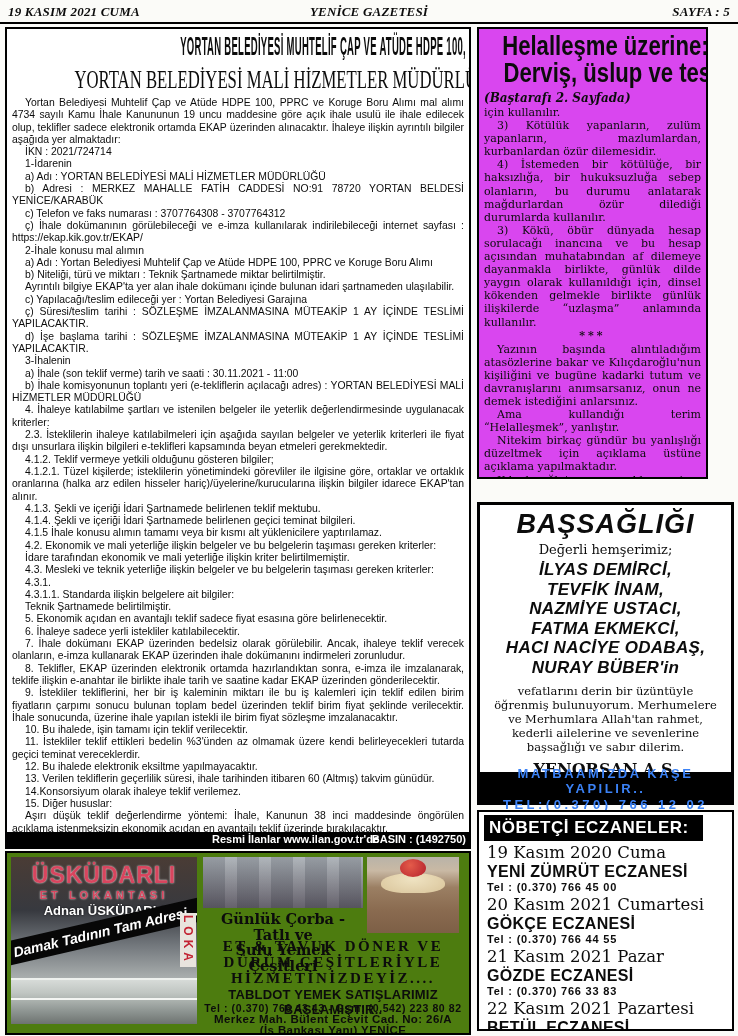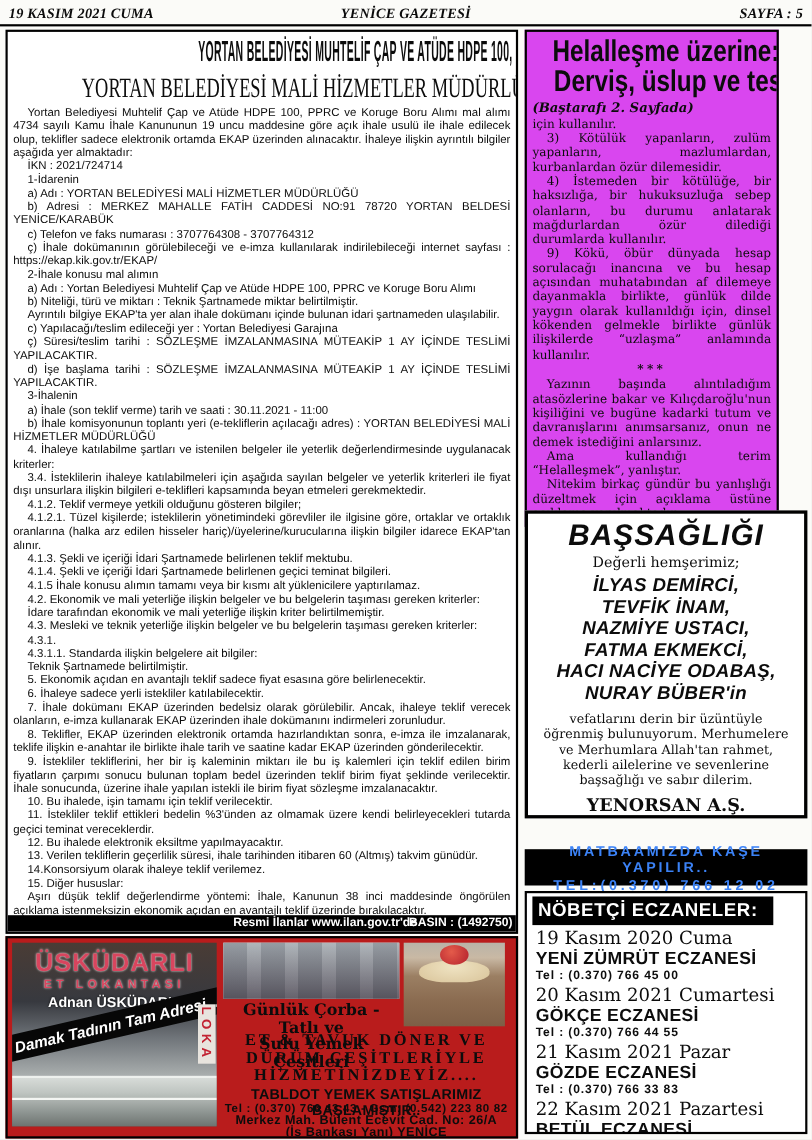--- a/index.html
+++ b/index.html
@@ -35,21 +35,21 @@
            background:#d946ef;overflow:hidden;padding:2px 5px;box-sizing:border-box;}
   .col-title{text-align:center;margin-top:2px;}
   .col-title span{display:inline-block;white-space:nowrap;font:bold 26px/27px "Liberation Sans",sans-serif;
                   transform:scale(0.85,1.05);transform-origin:center;}
   .col-cont{font:bold italic 12px "DejaVu Serif",serif;margin:4px 0 1px 0;}
   .col-par{margin:0;font:11px/13.1px "DejaVu Serif",serif;text-align:justify;text-indent:13px;}
   .col-top .col-par:first-child{text-indent:0;}
   .col-sep{text-align:center;font:bold 11px/12px "DejaVu Serif",serif;letter-spacing:3px;margin:1px 0;}
 
   
-  .cond-box{position:absolute;left:477px;top:464px;width:257px;height:280px;border:3px solid #000;
+  .cond-box{position:absolute;left:477px;top:502px;width:257px;height:280px;border:3px solid #000;
             background:#fff;text-align:center;overflow:hidden;box-sizing:border-box;padding-top:4px;}
   .cond-title{font:bold italic 27px "Liberation Sans",sans-serif;letter-spacing:1px;}
   .cond-sal{font:13px "DejaVu Serif",serif;margin-top:2px;}
   .cond-names{margin-top:3px;}
   .cond-name{font:bold italic 17px/19.5px "Liberation Sans",sans-serif;letter-spacing:.3px;}
   .cond-msg{font:11.5px/14px "DejaVu Serif",serif;margin:7px 10px 0 10px;}
   .cond-co{font:bold 16px "DejaVu Serif",serif;margin-top:6px;}
   .cond-signer{font:12px "DejaVu Serif",serif;margin-top:1px;}
 
   
@@ -63,21 +63,21 @@
           background:#fff;overflow:hidden;box-sizing:border-box;padding:3px 1px 0 8px;}
   .ph-header{display:inline-block;background:#000;color:#fff;font:bold 17px "Liberation Sans",sans-serif;
              letter-spacing:.5px;padding:3px 14px 3px 5px;margin-left:-3px;}
   .ph-entry{margin-top:3px;}
   .ph-date{font:16.5px/18px "DejaVu Serif",serif;}
   .ph-name{font:bold 16px/17px "Liberation Sans",sans-serif;letter-spacing:.3px;margin-top:1px;}
   .ph-tel{font:bold 11px/12px "Liberation Sans",sans-serif;letter-spacing:.8px;margin-top:1px;}
 
   
   .ad-box{position:absolute;left:5px;top:851px;width:462px;height:180px;border:2.5px solid #000;
-          background:#b91c1c;overflow:hidden;}
+          background:#4d7c0f;overflow:hidden;}
   .ad-photo-left{position:absolute;left:4px;top:4px;width:186px;height:167px;overflow:hidden;
      background:linear-gradient(180deg,#4a3c35 0%,#37393f 32%,#70757a 52%,#a8adad 72%,#8d9492 86%,#5d6260 100%);}
   .ad-sign1{margin-top:5px;text-align:center;font:bold 23px "Liberation Sans",sans-serif;color:#d8455e;
             letter-spacing:1px;text-shadow:0 0 2px #fff;}
   .ad-sign2{text-align:center;font:bold 11px "Liberation Sans",sans-serif;color:#d8455e;
             letter-spacing:4px;text-shadow:0 0 2px #fff;}
   .ad-owner{text-align:center;font:bold 13px "Liberation Sans",sans-serif;color:#fff;margin-top:2px;
             text-shadow:0 0 2px #000;}
   .ad-banner{position:absolute;top:62px;left:-10px;width:210px;transform:rotate(-13deg);background:#070707;
              color:#fff;font:bold italic 14px "Liberation Sans",sans-serif;text-align:center;padding:4px 0;}
@@ -141,21 +141,21 @@
         <p class="tp">a) Adı : Yortan Belediyesi Muhtelif Çap ve Atüde HDPE 100, PPRC ve Koruge Boru Alımı</p>
         <p class="tp">b) Niteliği, türü ve miktarı : Teknik Şartnamede miktar belirtilmiştir.</p>
         <p class="tp">Ayrıntılı bilgiye EKAP'ta yer alan ihale dokümanı içinde bulunan idari şartnameden ulaşılabilir.</p>
         <p class="tp">c) Yapılacağı/teslim edileceği yer : Yortan Belediyesi Garajına</p>
         <p class="tp">ç) Süresi/teslim tarihi : SÖZLEŞME İMZALANMASINA MÜTEAKİP 1 AY İÇİNDE TESLİMİ YAPILACAKTIR.</p>
         <p class="tp">d) İşe başlama tarihi : SÖZLEŞME İMZALANMASINA MÜTEAKİP 1 AY İÇİNDE TESLİMİ YAPILACAKTIR.</p>
         <p class="tp">3-İhalenin</p>
         <p class="tp">a) İhale (son teklif verme) tarih ve saati : 30.11.2021 - 11:00</p>
         <p class="tp">b) İhale komisyonunun toplantı yeri (e-tekliflerin açılacağı adres) : YORTAN BELEDİYESİ MALİ HİZMETLER MÜDÜRLÜĞÜ</p>
         <p class="tp">4. İhaleye katılabilme şartları ve istenilen belgeler ile yeterlik değerlendirmesinde uygulanacak kriterler:</p>
-        <p class="tp">3.4. İsteklilerin ihaleye katılabilmeleri için aşağıda sayılan belgeler ve yeterlik kriterleri ile fiyat dışı unsurlara ilişkin bilgileri e-teklifleri kapsamında beyan etmeleri gerekmektedir.</p>
+        <p class="tp">2.3. İsteklilerin ihaleye katılabilmeleri için aşağıda sayılan belgeler ve yeterlik kriterleri ile fiyat dışı unsurlara ilişkin bilgileri e-teklifleri kapsamında beyan etmeleri gerekmektedir.</p>
         <p class="tp">4.1.2. Teklif vermeye yetkili olduğunu gösteren bilgiler;</p>
         <p class="tp">4.1.2.1. Tüzel kişilerde; isteklilerin yönetimindeki görevliler ile ilgisine göre, ortaklar ve ortaklık oranlarına (halka arz edilen hisseler hariç)/üyelerine/kurucularına ilişkin bilgiler idarece EKAP'tan alınır.</p>
         <p class="tp">4.1.3. Şekli ve içeriği İdari Şartnamede belirlenen teklif mektubu.</p>
         <p class="tp">4.1.4. Şekli ve içeriği İdari Şartnamede belirlenen geçici teminat bilgileri.</p>
         <p class="tp">4.1.5 İhale konusu alımın tamamı veya bir kısmı alt yüklenicilere yaptırılamaz.</p>
         <p class="tp">4.2. Ekonomik ve mali yeterliğe ilişkin belgeler ve bu belgelerin taşıması gereken kriterler:</p>
         <p class="tp">İdare tarafından ekonomik ve mali yeterliğe ilişkin kriter belirtilmemiştir.</p>
         <p class="tp">4.3. Mesleki ve teknik yeterliğe ilişkin belgeler ve bu belgelerin taşıması gereken kriterler:</p>
         <p class="tp">4.3.1.</p>
         <p class="tp">4.3.1.1. Standarda ilişkin belgelere ait bilgiler:</p>
@@ -182,21 +182,21 @@
   <div class="col-box">
     <div class="col-title">
       <span>Helalleşme üzerine:</span><br>
       <span>Derviş, üslup ve testi</span>
     </div>
     <div class="col-cont">(Baştarafı 2. Sayfada)</div>
     <div class="col-top">
         <p class="col-par">için kullanılır.</p>
         <p class="col-par">3) Kötülük yapanların, zulüm yapanların, mazlumlardan, kurbanlardan özür dilemesidir.</p>
         <p class="col-par">4) İstemeden bir kötülüğe, bir haksızlığa, bir hukuksuzluğa sebep olanların, bu durumu anlatarak mağdurlardan özür dilediği durumlarda kullanılır.</p>
-        <p class="col-par">9) Kökü, öbür dünyada hesap sorulacağı inancına ve bu hesap açısından muhatabından af dilemeye dayanmakla birlikte, günlük dilde yaygın olarak kullanıldığı için, dinsel kökenden gelmekle birlikte günlük ilişkilerde “uzlaşma” anlamında kullanılır.</p>
+        <p class="col-par">3) Kökü, öbür dünyada hesap sorulacağı inancına ve bu hesap açısından muhatabından af dilemeye dayanmakla birlikte, günlük dilde yaygın olarak kullanıldığı için, dinsel kökenden gelmekle birlikte günlük ilişkilerde “uzlaşma” anlamında kullanılır.</p>
       </div>
     <div class="col-sep">***</div>
     <div class="col-bottom">
         <p class="col-par">Yazının başında alıntıladığım atasözlerine bakar ve Kılıçdaroğlu'nun kişiliğini ve bugüne kadarki tutum ve davranışlarını anımsarsanız, onun ne demek istediğini anlarsınız.</p>
         <p class="col-par">Ama kullandığı terim “Helalleşmek”, yanlıştır.</p>
         <p class="col-par">Nitekim birkaç gündür bu yanlışlığı düzeltmek için açıklama üstüne açıklama yapılmaktadır.</p>
         <p class="col-par">Kılıçdaroğlu'nun son açıklaması tam da kişiliğini yansıtan, benim tam anladığım niyetini belirtiyor:</p>
       </div>
   </div>
 

